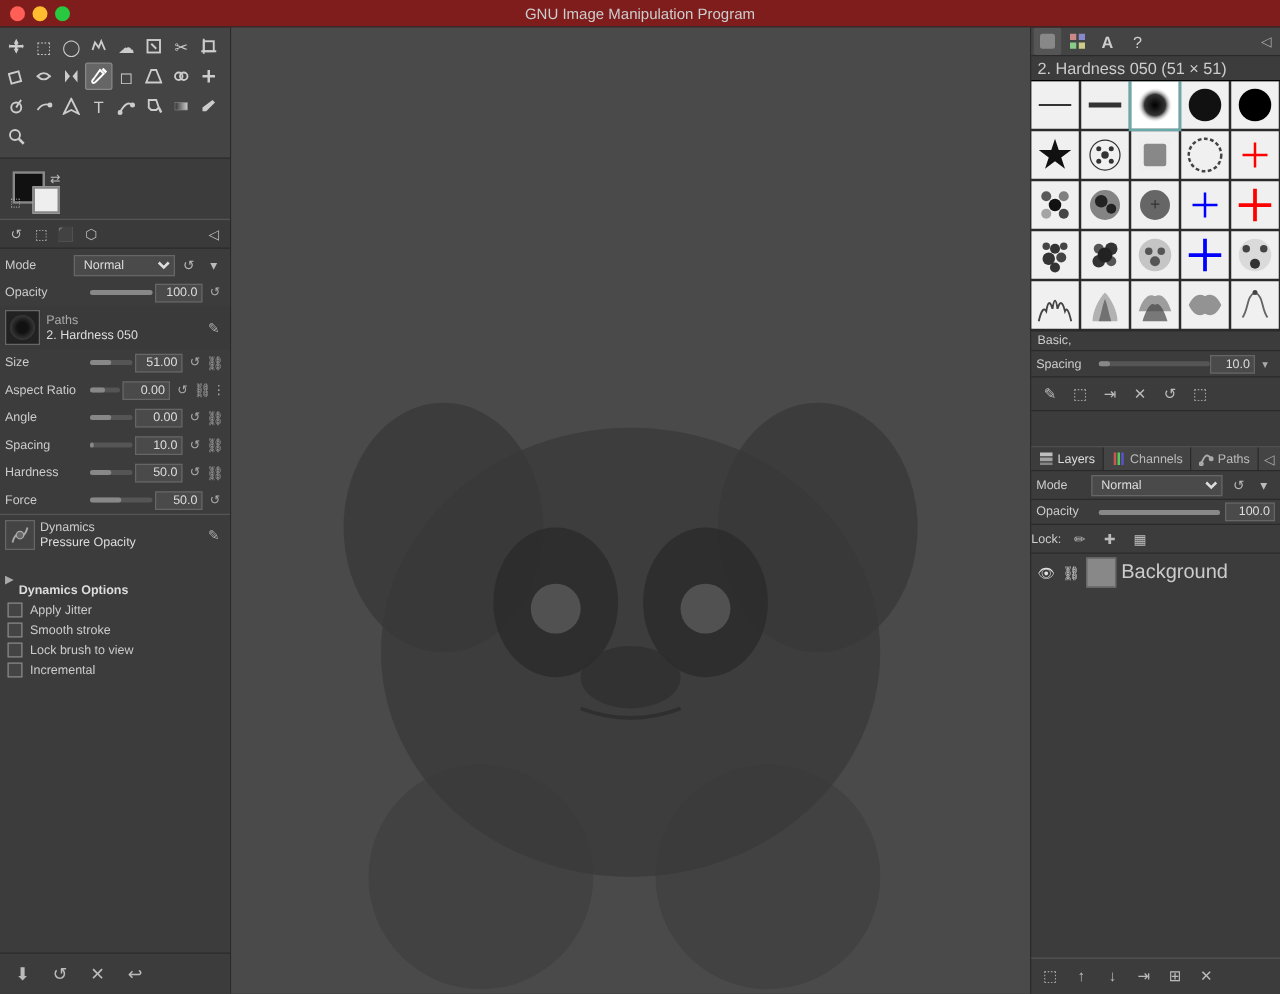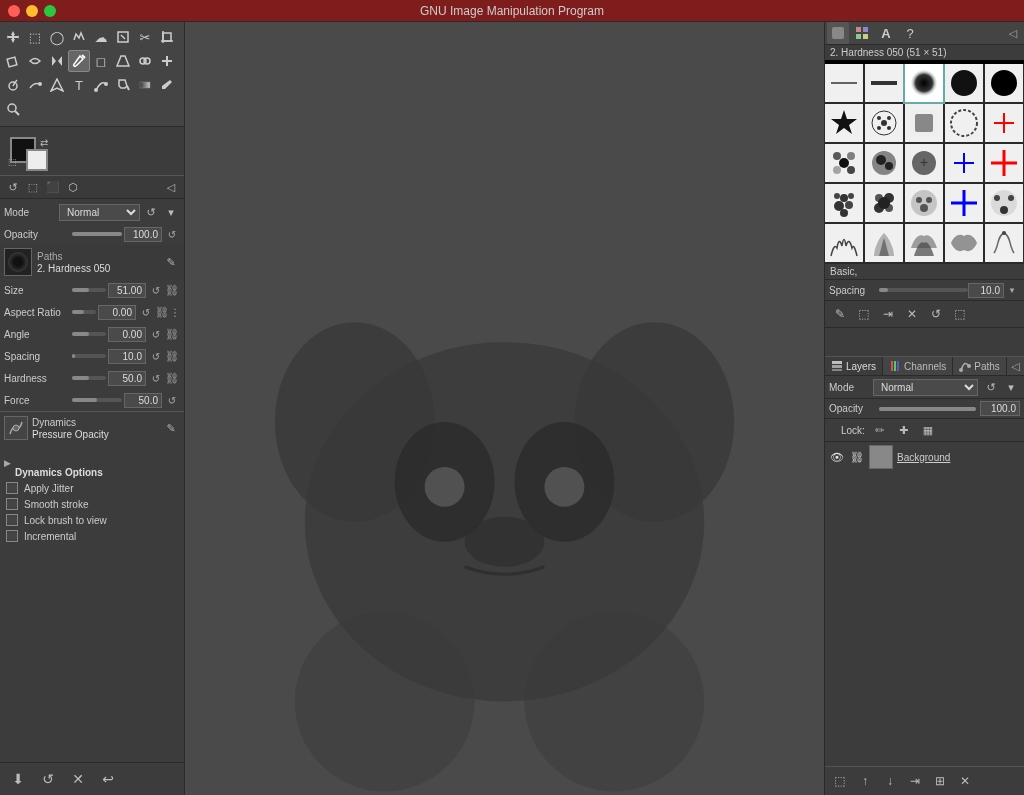--- a/index.html
+++ b/index.html
@@ -409,23 +409,23 @@
       border: none;
       border-bottom: 1px solid #2a2a2a;
       color: #ccc;
       font-size: 10px;
       padding: 3px 5px;
       outline: none;
     }
 
     .brush-selected-info {
       padding: 2px 5px;
-      font-size: 10px;
+      font-size: 13px;
       color: #ccc;
-      border-bottom: 4px solid #000000;
+      border-bottom: 1px solid #000000;
     }
 
     .brushes-grid {
       display: grid;
       grid-template-columns: repeat(5, 1fr);
       gap: 1px;
       background: #2a2a2a;
       border-bottom: 1px solid #2a2a2a;
       height: 200px;
       overflow-y: auto;
@@ -559,21 +559,21 @@
       background: #4a4a4a;
       border: 1px solid #666;
       padding: 1px 3px;
       width: 40px;
       text-align: right;
     }
 
     .layers-lock-row {
       display: flex;
       align-items: center;
-      padding: 2px 16px;
+      padding: 2px 0;
       gap: 6px;
       border-bottom: 1px solid #2a2a2a;
     }
     .lock-label { font-size: 10px; color: #ccc; }
     .lock-icon {
       width: 18px; height: 18px;
       display: flex; align-items: center; justify-content: center;
       font-size: 11px; color: #bbb; cursor: pointer;
     }
 
@@ -596,21 +596,21 @@
     .layer-chain {
       width: 16px; height: 16px;
       display: flex; align-items: center; justify-content: center;
       font-size: 11px; cursor: pointer;
     }
     .layer-thumb {
       width: 24px; height: 24px;
       background: #888;
       border: 1px solid #666;
     }
-    .layer-name { font-size: 10px; color: #ccc; text-decoration: underline; }
+    .layer-name { font-size: 16px; color: #ccc; }
 
     .layers-bottom {
       border-top: 1px solid #555;
       padding: 3px 4px;
       display: flex;
       gap: 3px;
     }
     .layers-bottom-btn {
       width: 22px; height: 22px;
       display: flex; align-items: center; justify-content: center;

